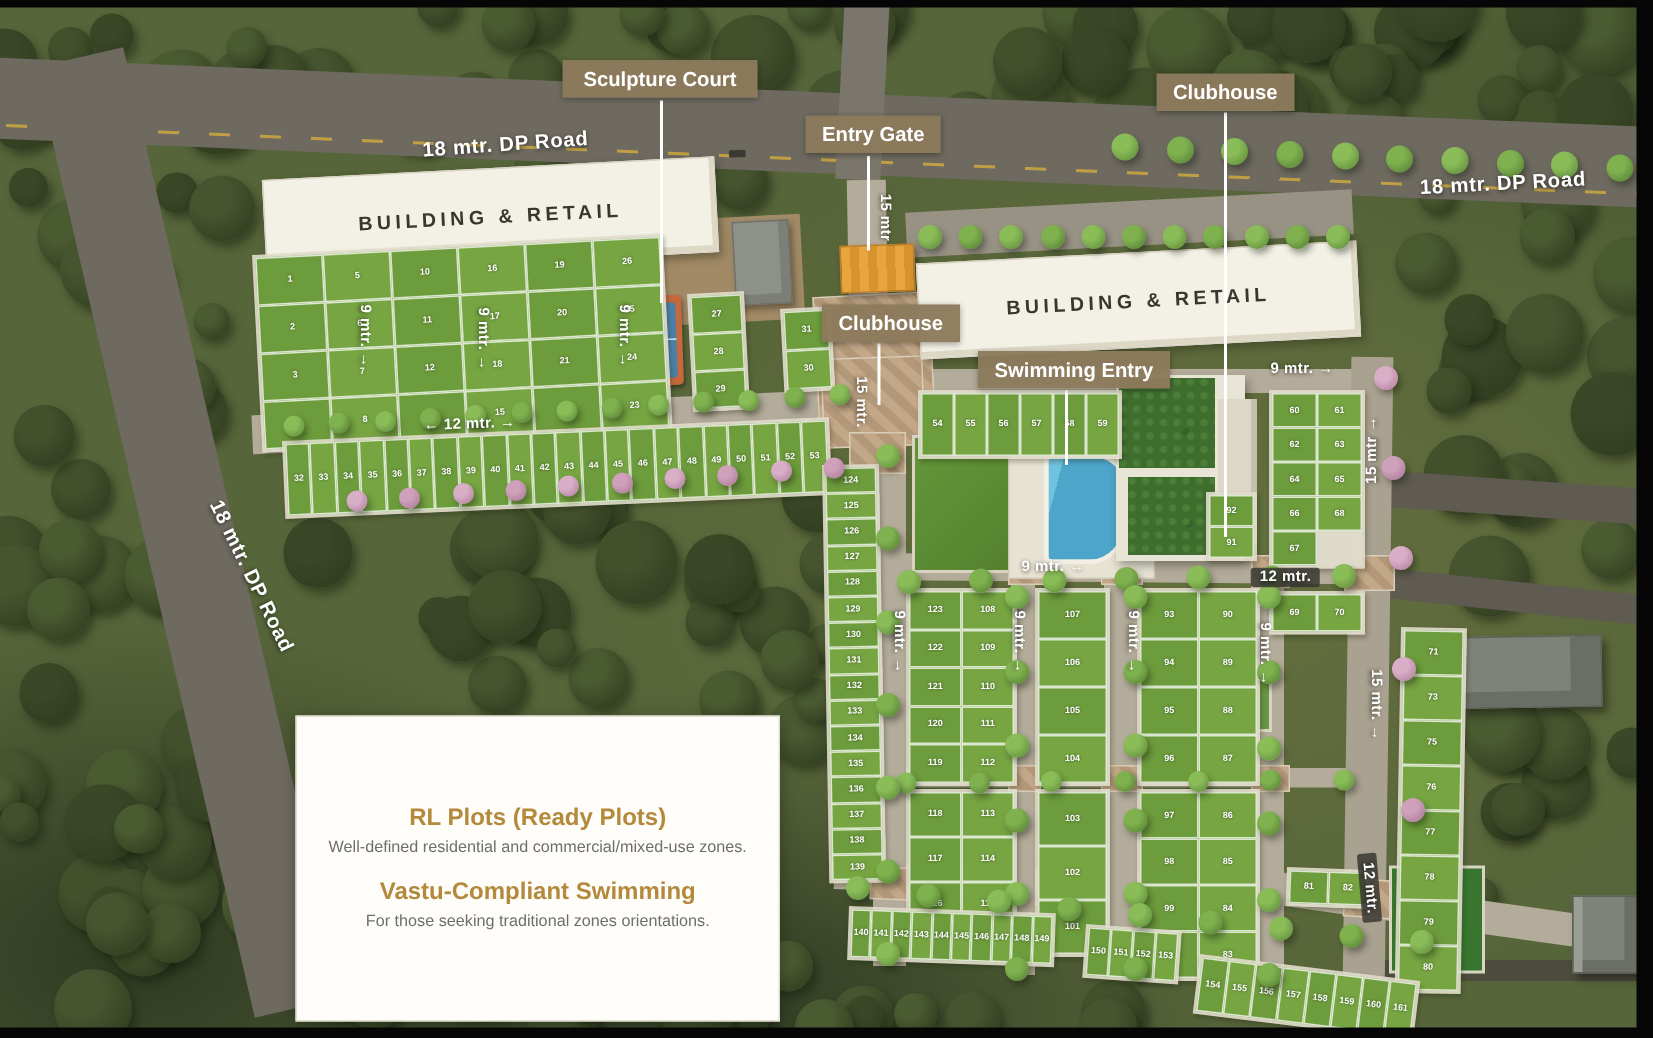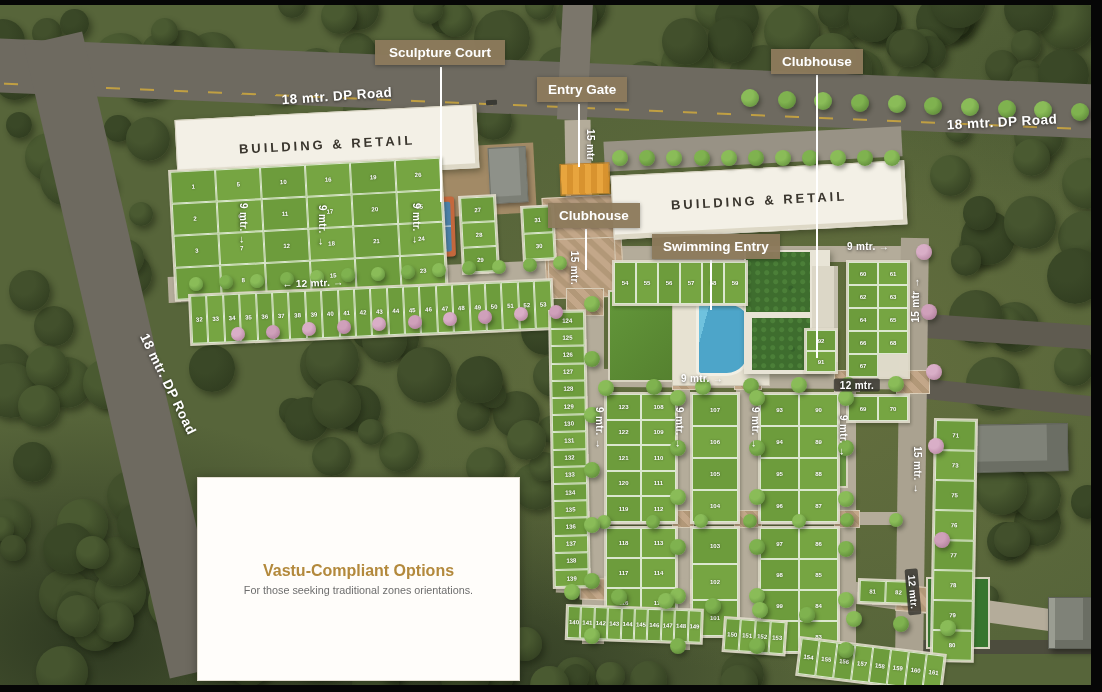--- a/index.html
+++ b/index.html
@@ -953,25 +953,27 @@
       <div class="cline" style="left: 816px; top: 75px; height: 283px;"></div>
       <div class="callout" style="left: 771px; top: 49px; min-width: 66px; text-align: left;">Clubhouse</div>
     </div>
 
   <div class="dplabel" style="left:337px;top:96px;transform:translate(-50%,-50%) rotate(-4deg);">18 mtr. DP Road</div>
   <div class="dplabel" style="left:1002px;top:122px;transform:translate(-50%,-50%) rotate(-3deg);">18 mtr. DP Road</div>
   <div class="dplabel" style="left:168px;top:384px;transform:translate(-50%,-50%) rotate(64deg);">18 mtr. DP Road</div>
 
   <div id="card">
     <div>
+      <div class="card-title">RL Plots (Ready Plots)</div>
     </div>
     <div>
+      <div class="card-body">Well-defined residential and commercial/mixed-use zones.</div>
     </div>
     <div>
-      <div class="card-title">Vastu-Compliant Options</div>
+      <div class="card-title">Vastu-Compliant Swimming</div>
       <div class="card-body">For those seeking traditional zones orientations.</div>
     </div>
   </div>
 
   <div class="frame" style="left:0;top:0;width:1102px;height:5px;"></div>
   <div class="frame" style="left:1091px;top:0;width:11px;height:692px;"></div>
   <div class="frame" style="left:0;top:685px;width:1102px;height:7px;"></div>
 </div>
 
 </body></html>

